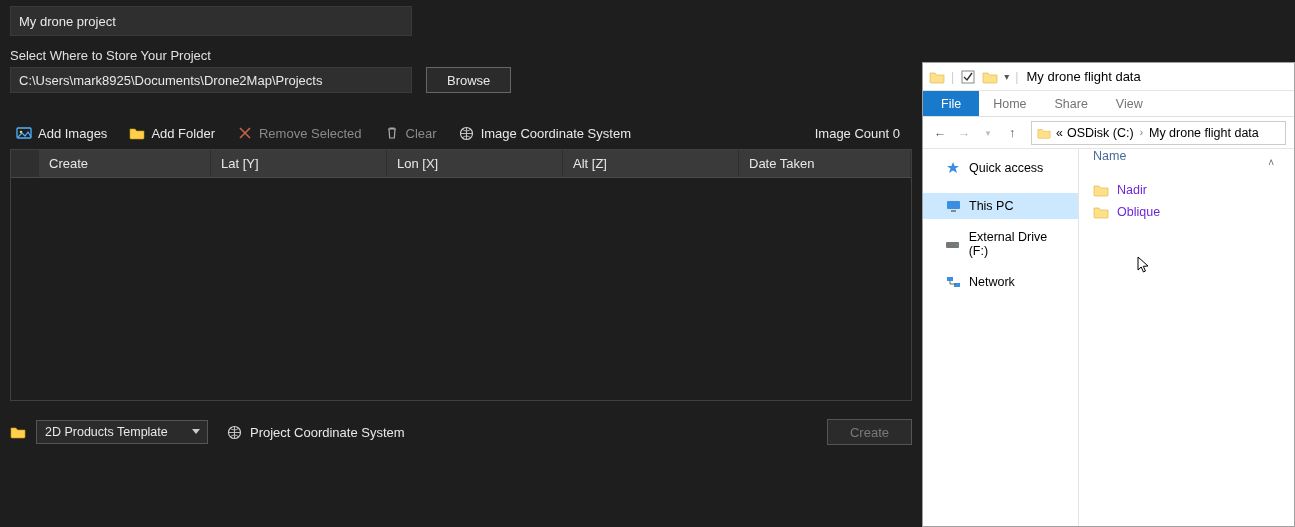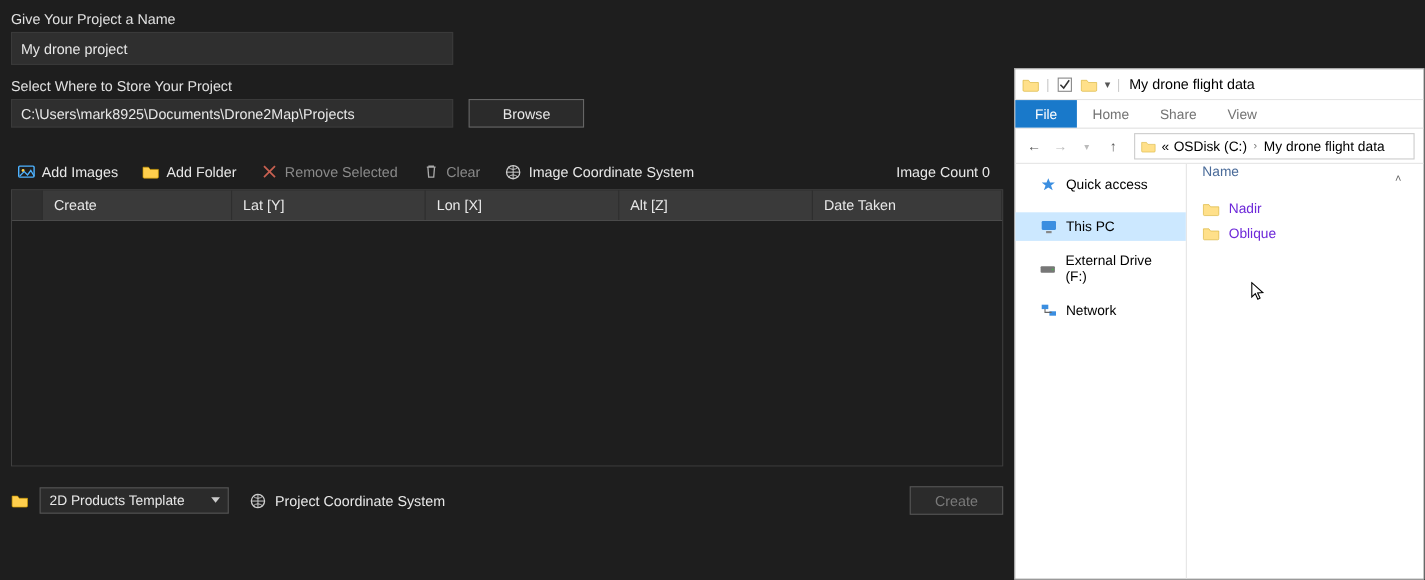--- a/index.html
+++ b/index.html
@@ -4,21 +4,21 @@
 <style>
   * { box-sizing: border-box; margin: 0; padding: 0; font-family: "Segoe UI", Arial, sans-serif; }
   body { background: #1e1e1e; color: #e8e8e8; font-size: 13px; width: 1295px; height: 527px; overflow: hidden; position: relative; }
   
   
   .app-panel { position: absolute; left: 0; top: 0; width: 922px; height: 527px; padding: 6px 10px 10px 10px; }
   .section-label { color: #e0e0e0; font-size: 13px; margin-top: 4px; margin-bottom: 4px; }
   .name-input { background: #2f2f2f; border: 1px solid #3a3a3a; color: #e8e8e8; padding: 14px 8px; width: 402px; height: 26px; font-size: 13px; }
   .store-row { display: flex; align-items: center; gap: 14px; margin-top: 4px; }
   .path-display { background: #2f2f2f; border: 1px solid #3a3a3a; color: #e8e8e8; padding: 4px 8px; width: 402px; height: 26px; line-height: 18px; font-size: 13px; }
-  .browse-btn { background: #2b2b2b; border: 1px solid #666; color: #e8e8e8; padding: 4px 30px; height: 26px; cursor: pointer; font-size: 13px; }
+  .browse-btn { background: #2b2b2b; border: 1px solid #666; color: #e8e8e8; padding: 4px 20px; height: 26px; cursor: pointer; font-size: 13px; }
   
   .toolbar { display: flex; align-items: center; margin-top: 28px; padding: 4px 6px; }
   .tb-btn { display: flex; align-items: center; gap: 6px; margin-right: 22px; cursor: pointer; color: #e8e8e8; }
   .tb-btn.disabled { color: #8a8a8a; cursor: default; }
   .tb-btn.disabled .ico svg { stroke: #888; }
   .ico { display: inline-flex; width: 16px; height: 16px; align-items: center; justify-content: center; }
   .spacer { flex: 1; }
   .img-count { color: #e8e8e8; padding-right: 6px; }
   
   .table-wrap { border: 1px solid #404040; margin-top: 4px; }
@@ -68,21 +68,20 @@
   .cursor-arrow { position:absolute; left:216px; top:324px; pointer-events:none;}
   
   
   svg { display:block; }
 </style>
 </head>
 <body>
 
 <div class="app-panel">
 
-  <div class="section-label">Give Your Project a Name</div>
   <input class="name-input" type="text" value="My drone project" style="">
 
   <div class="section-label" style="margin-top:12px">Select Where to Store Your Project</div>
   <div class="store-row">
     <div class="path-display">C:\Users\mark8925\Documents\Drone2Map\Projects</div>
     <button class="browse-btn">Browse</button>
   </div>
 
   
   <div class="toolbar">

